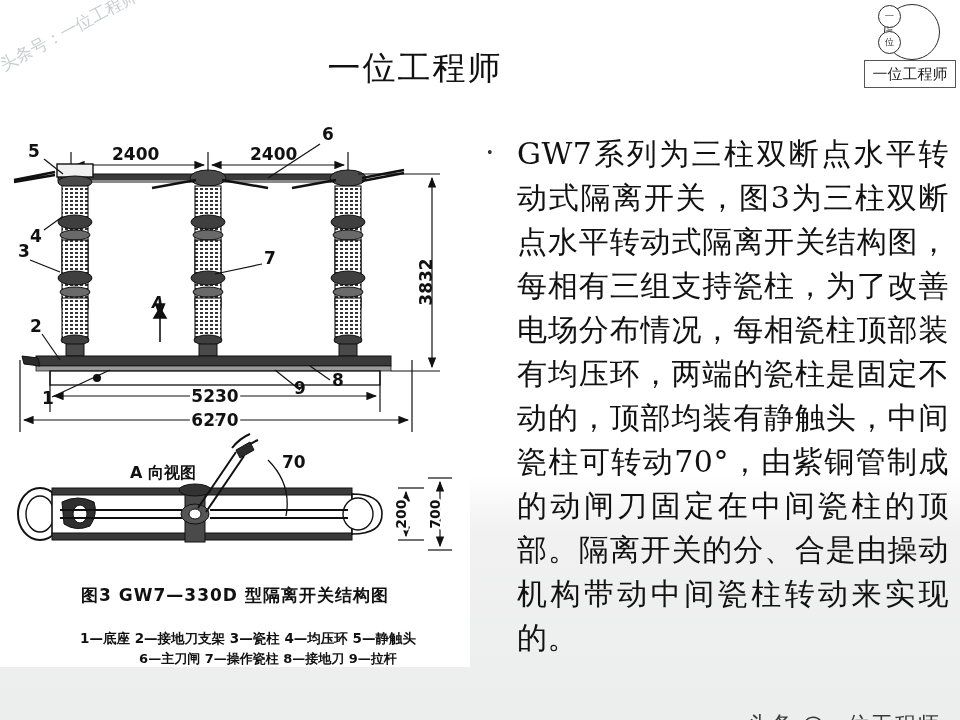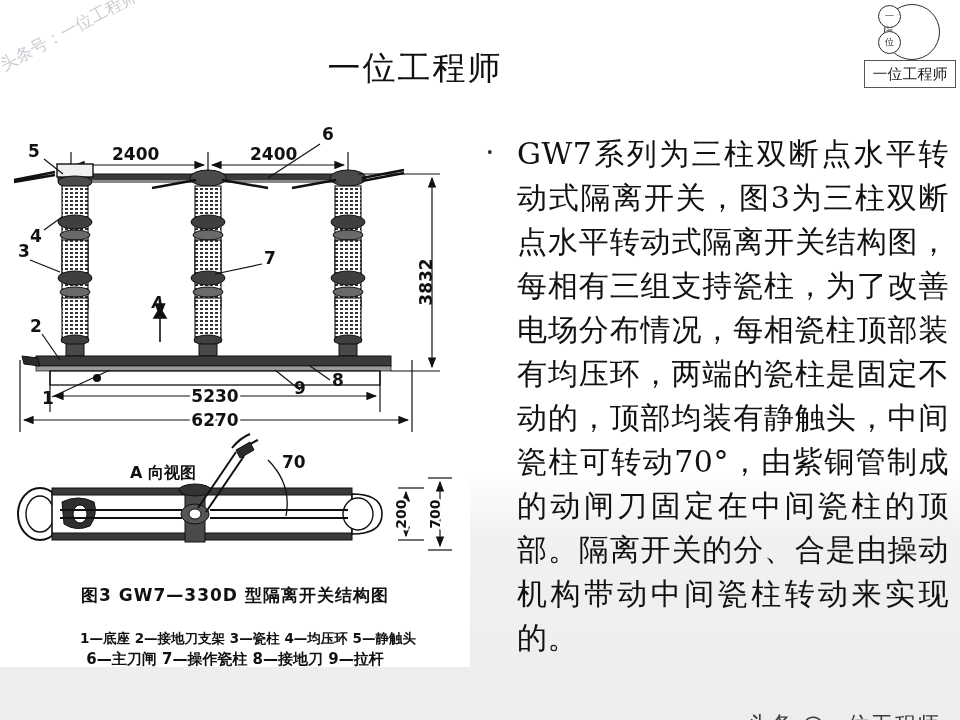--- a/index.html
+++ b/index.html
@@ -58,21 +58,21 @@
 
   
   #figure{position:absolute;left:0;top:112px;width:470px;height:555px;background:#fff;}
   #figure svg{display:block;}
   .fcap{
     position:absolute;width:100%;text-align:center;color:#111;
     font-family:"DejaVu Sans","Liberation Sans",sans-serif;
   }
   #cap-title{top:472px;font-size:17px;font-weight:bold;letter-spacing:1px;}
   #cap-l1{top:518px;font-size:13.5px;font-weight:bold;padding-left:13px;}
-  #cap-l2{top:538px;font-size:15px;font-weight:bold;}
+  #cap-l2{top:538px;font-size:13px;font-weight:bold;padding-left:33px;}
 
   
   #body{
     position:absolute;left:487px;top:132px;width:462px;
   }
   #bullet{
     position:absolute;left:0px;top:18px;width:6px;height:6px;color:#333;
     font-size:16px;line-height:6px;
   }
   #bodytext{

